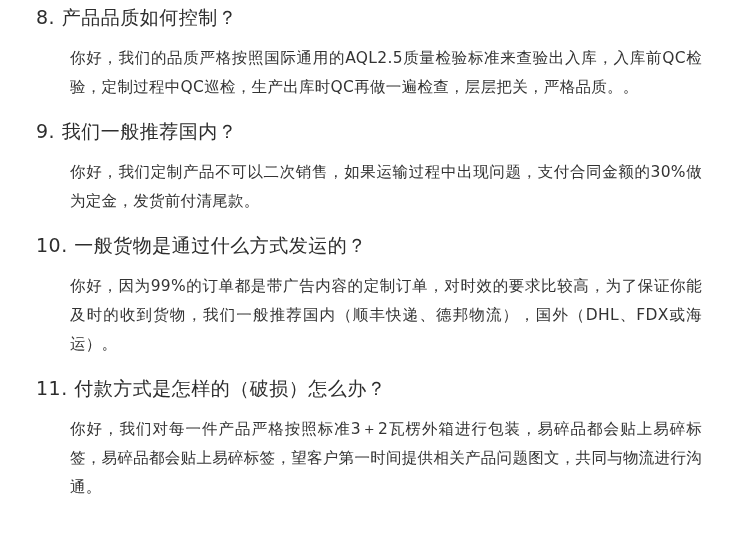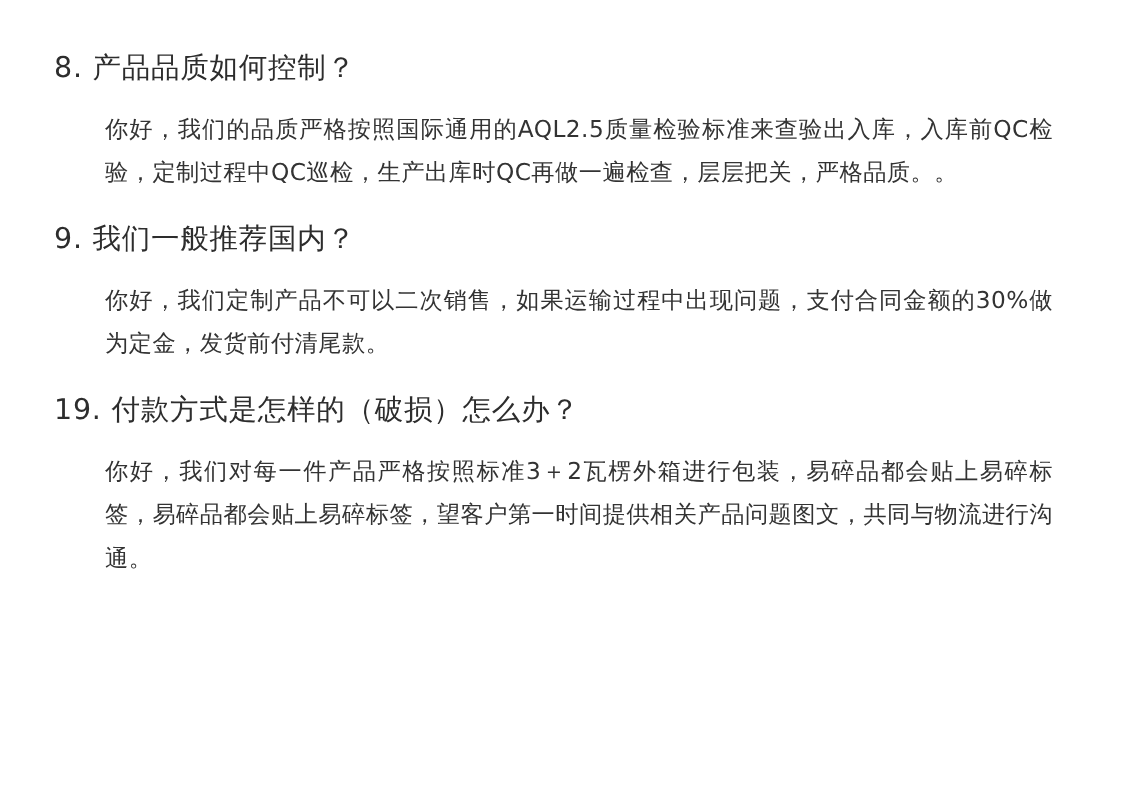--- a/index.html
+++ b/index.html
@@ -12,21 +12,21 @@
     background: #ffffff;
     font-family: "DejaVu Sans", "Liberation Sans", sans-serif;
     color: #2b2b2b;
     overflow: hidden;
   }
   .page {
     position: relative;
     width: 750px;
     height: 533px;
     box-sizing: border-box;
-    padding: 30px 36px 0 36px;
+    padding: 2px 36px 0 36px;
   }
   .faq-item {
     margin-bottom: 14px;
   }
   .faq-question {
     font-size: 19px;
     line-height: 30px;
     color: #2d2d2d;
     letter-spacing: 0.5px;
     margin: 0 0 4px 0;
@@ -54,19 +54,23 @@
   <div class="faq-item">
     <p class="faq-question"><span class="q-num">8.</span> <span>产品品质如何控制？</span></p>
     <p class="faq-answer">你好，我们的品质严格按照国际通用的AQL2.5质量检验标准来查验出入库，入库前QC检验，定制过程中QC巡检，生产出库时QC再做一遍检查，层层把关，严格品质。。</p>
   </div>
 
   <div class="faq-item">
     <p class="faq-question"><span class="q-num">9.</span> <span>我们一般推荐国内？</span></p>
     <p class="faq-answer">你好，我们定制产品不可以二次销售，如果运输过程中出现问题，支付合同金额的30%做为定金，发货前付清尾款。</p>
   </div>
 
+  <div class="faq-item">
+    <p class="faq-question"><span class="q-num">10.</span> <span>一般货物是通过什么方式发运的？</span></p>
+    <p class="faq-answer">你好，因为99%的订单都是带广告内容的定制订单，对时效的要求比较高，为了保证你能及时的收到货物，我们一般推荐国内（顺丰快递、德邦物流），国外（DHL、FDX或海运）。</p>
+  </div>
 
   <div class="faq-item">
-    <p class="faq-question"><span class="q-num">19.</span> <span>付款方式是怎样的（破损）怎么办？</span></p>
+    <p class="faq-question"><span class="q-num">11.</span> <span>付款方式是怎样的（破损）怎么办？</span></p>
     <p class="faq-answer">你好，我们对每一件产品严格按照标准3＋2瓦楞外箱进行包装，易碎品都会贴上易碎标签，易碎品都会贴上易碎标签，望客户第一时间提供相关产品问题图文，共同与物流进行沟通。</p>
   </div>
 
 </div>
 
 </body></html>

